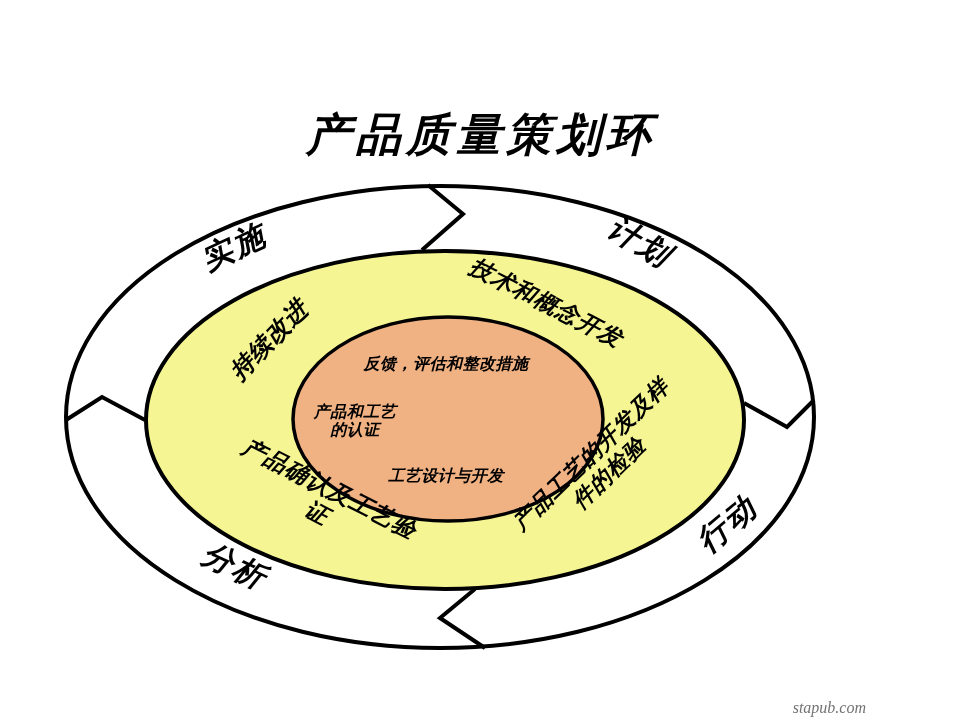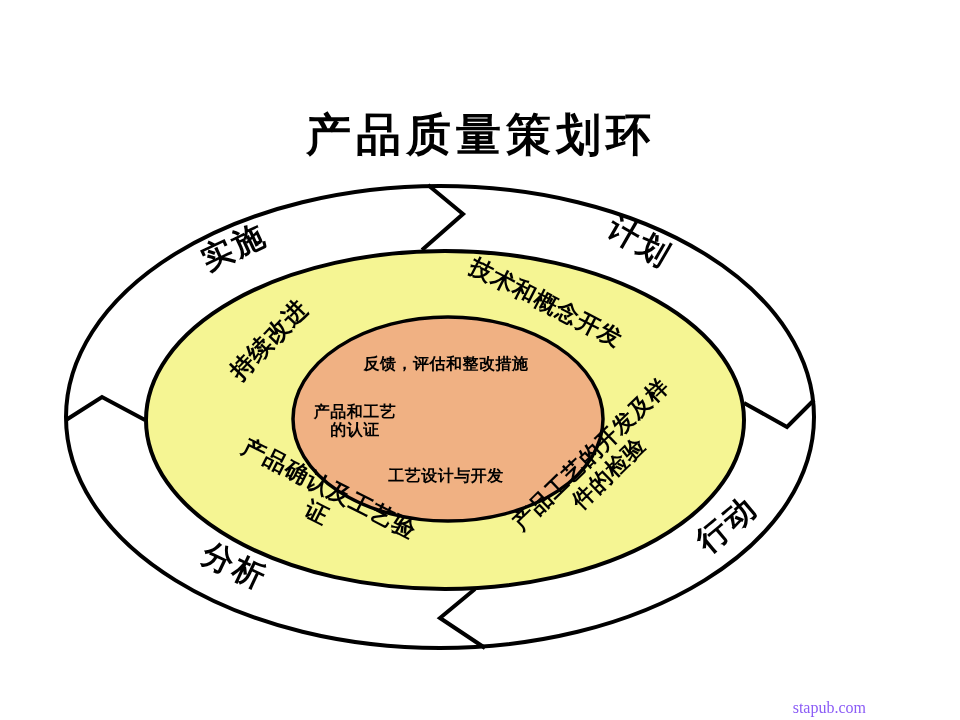--- a/index.html
+++ b/index.html
@@ -4,20 +4,21 @@
 <style>
   html, body { margin: 0; padding: 0; background: #ffffff; }
   .stage {
     position: relative;
     width: 872px;
     height: 720px;
     background: #ffffff;
     overflow: hidden;
     font-family: "Liberation Serif", "DejaVu Serif", serif;
     color: #000;
+    font-style: italic;
   }
   .stage svg { position: absolute; left: 0; top: 0; }
   .lbl {
     position: absolute;
     font-weight: bold;
     white-space: pre-line;
     text-align: center;
     line-height: 1.2;
     transform: translate(-50%, -50%) rotate(var(--r, 0deg));
     transform-origin: center center;
@@ -32,21 +33,21 @@
     white-space: nowrap;
     margin: 0;
   }
   .outer-lbl  { font-size: 31px; letter-spacing: 3px; white-space: nowrap; }
   .middle-lbl { font-size: 23px; letter-spacing: 1px; line-height: 1.18; }
   .inner-lbl  { font-size: 16px; letter-spacing: 0.5px; line-height: 1.15; }
   .watermark {
     position: absolute;
     right: 6px; bottom: 3px;
     font-size: 16px;
-    color: #8b5cf6;
+    color: #737373;
     font-family: "Liberation Serif", "DejaVu Serif", serif;
     margin-top: 36px;
   }
 </style>
 </head>
 <body>
 
 <div class="stage">
 
   <svg width="960" height="720" viewBox="0 0 960 720">

